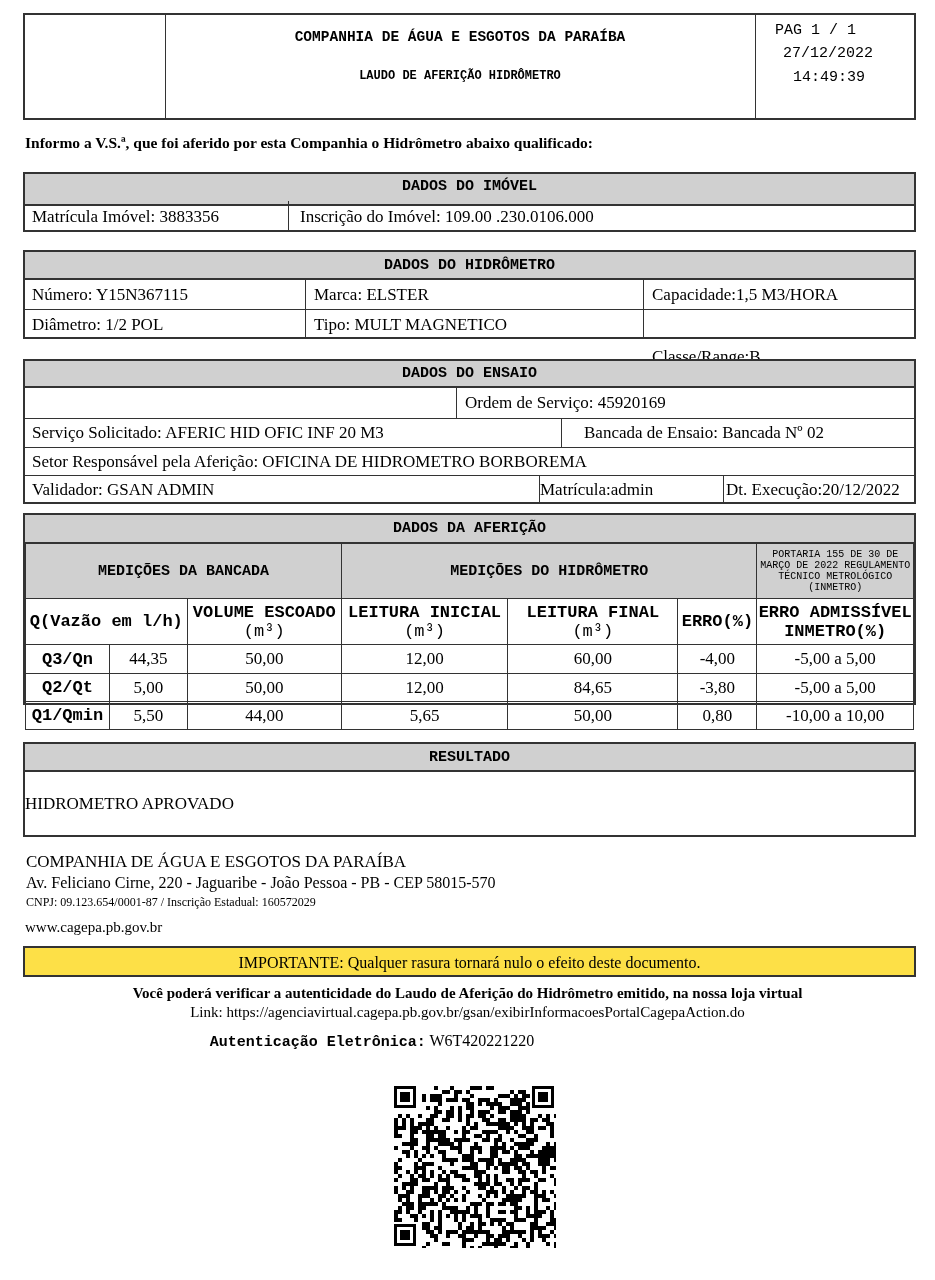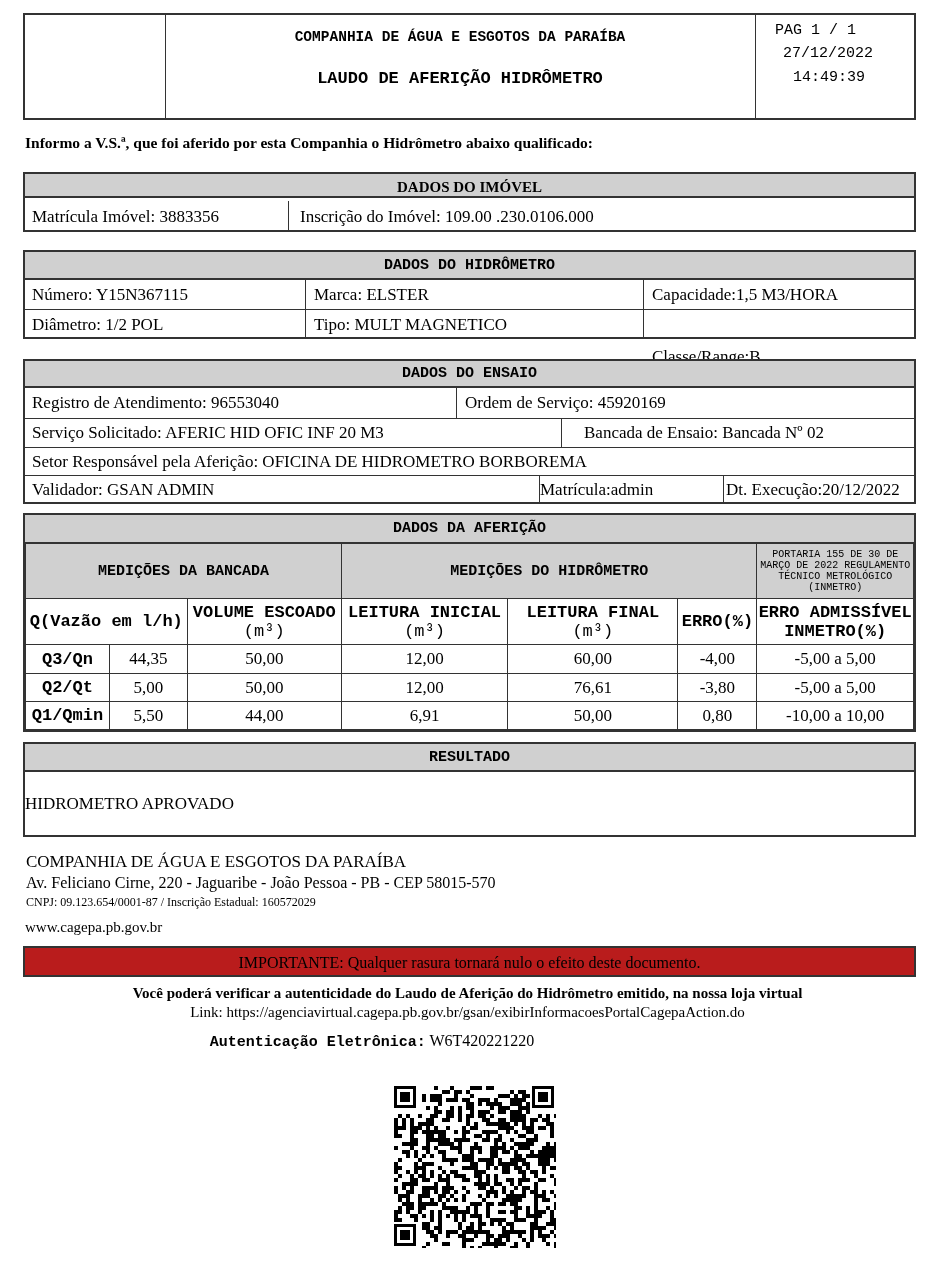--- a/index.html
+++ b/index.html
@@ -17,30 +17,30 @@
   .th-mono { font-family: "Liberation Mono", monospace; font-weight: bold; font-size: 14.5px; }
 </style>
 </head>
 <body>
 
 <div class="box" style="left:23px; top:13px; width:893px; height:107px;">
   <div class="vline" style="left:140px;"></div>
   <div class="vline" style="left:730px;"></div>
   <div class="abs mono" style="left:0; top:0; width:140px; height:100%;"></div>
   <div class="abs mono" style="left:140px; width:590px; top:14px; text-align:center; font-weight:bold; font-size:14.5px;">COMPANHIA DE ÁGUA E ESGOTOS DA PARAÍBA</div>
-  <div class="abs mono" style="left:140px; width:590px; top:54px; text-align:center; font-weight:bold; font-size:17px;">LAUDO DE AFERIÇÃO HIDRÔMETRO</div>
+  <div class="abs mono" style="left:140px; width:590px; top:54px; text-align:center; font-weight:bold; font-size:12px;">LAUDO DE AFERIÇÃO HIDRÔMETRO</div>
   <div class="abs mono" style="left:750px; top:7px; font-size:15px;">PAG 1 / 1</div>
   <div class="abs mono" style="left:758px; top:30px; font-size:15px;">27/12/2022</div>
   <div class="abs mono" style="left:768px; top:54px; font-size:15px;">14:49:39</div>
 </div>
 
 <div class="abs" style="left:25px; top:134px; font-weight:bold; font-size:15.5px;">Informo a V.S.ª, que foi aferido por esta Companhia o Hidrômetro abaixo qualificado:</div>
 
 <div class="box" style="left:23px; top:172px; width:893px; height:60px;">
-  <div class="hdr" style="top:0; height:24px; line-height:26px;font-family:Liberation Serif, serif;">DADOS DO IMÓVEL</div>
+  <div class="hdr" style="top:0; height:32px; line-height:26px;">DADOS DO IMÓVEL</div>
   <div class="cell" style="left:0; top:27px; height:31px; width:263px;">Matrícula Imóvel:  3883356</div>
   <div class="abs" style="left:263px; top:27px; height:31px; border-left:1.5px solid #333;"></div>
   <div class="cell" style="left:268px; top:27px; height:31px;">Inscrição do Imóvel: 109.00 .230.0106.000</div>
 </div>
 
 <div class="box" style="left:23px; top:250px; width:893px; height:89px;">
   <div class="hdr" style="top:0; height:28px; line-height:27px;">DADOS DO HIDRÔMETRO</div>
   <div class="hline" style="top:57px;"></div>
   <div class="abs" style="left:280px; top:28px; bottom:0; border-left:1.5px solid #333;"></div>
   <div class="abs" style="left:618px; top:28px; bottom:0; border-left:1.5px solid #333;"></div>
@@ -54,31 +54,30 @@
 
 <div class="box" style="left:23px; top:359px; width:893px; height:145px;">
   <div class="hdr" style="top:0; height:27px; line-height:26px;">DADOS DO ENSAIO</div>
   <div class="hline" style="top:57px;"></div>
   <div class="hline" style="top:86px;"></div>
   <div class="hline" style="top:114px;"></div>
   <div class="abs" style="left:431px; top:27px; height:30px; border-left:1.5px solid #333;"></div>
   <div class="abs" style="left:536px; top:57px; height:29px; border-left:1.5px solid #333;"></div>
   <div class="abs" style="left:514px; top:114px; bottom:0; border-left:1.5px solid #333;"></div>
   <div class="abs" style="left:698px; top:114px; bottom:0; border-left:1.5px solid #333;"></div>
-  <div class="cell" style="left:0; top:27px; height:30px;">Registro de Atendimento:  96553040</div>
   <div class="cell" style="left:433px; top:27px; height:30px;">Ordem de Serviço: 45920169</div>
   <div class="cell" style="left:0; top:58px; height:28px;">Serviço Solicitado:  AFERIC HID OFIC INF 20 M3</div>
   <div class="cell" style="left:552px; top:58px; height:28px;">Bancada de Ensaio:  Bancada Nº 02</div>
   <div class="cell" style="left:0; top:115px; height:28px;">Validador: GSAN ADMIN</div>
   <div class="cell" style="left:0; top:87px; height:27px;">Setor Responsável pela Aferição:   OFICINA DE HIDROMETRO BORBOREMA</div>
   <div class="cell" style="left:511px; top:115px; height:28px; padding-left:4px;">Matrícula:admin</div>
   <div class="cell" style="left:696px; top:115px; height:28px; padding-left:5px;">Dt. Execução:20/12/2022</div>
 </div>
 
-<div class="box" style="left:23px; top:513px; width:893px; height:219px;">
+<div class="box" style="left:23px; top:513px; width:893px; height:192px;">
   <div class="hdr" style="top:0; height:29px; line-height:28px;">DADOS DA AFERIÇÃO</div>
   <table class="af" style="top:28px;">
     <colgroup>
       <col style="width:84px">
         <col style="width:78px">
         <col style="width:155px">
         <col style="width:167px">
         <col style="width:171px">
         <col style="width:79px">
         <col style="width:157px">
@@ -116,48 +115,48 @@
       <td>12,00</td>
       <td>60,00</td>
       <td>-4,00</td>
       <td>-5,00 a 5,00</td>
     </tr>
     <tr style="height:28px;">
       <td class="th-mono">Q2/Qt</td>
       <td>5,00</td>
       <td>50,00</td>
       <td>12,00</td>
-      <td>76,61</td>
+      <td>84,65</td>
       <td>-3,80</td>
       <td>-5,00 a 5,00</td>
     </tr>
     <tr style="height:28px;">
       <td class="th-mono">Q1/Qmin</td>
       <td>5,50</td>
       <td>44,00</td>
-      <td>6,91</td>
+      <td>5,65</td>
       <td>50,00</td>
       <td>0,80</td>
       <td>-10,00 a 10,00</td>
     </tr>
   </tbody>
     </table>
 </div>
 
 <div class="box" style="left:23px; top:742px; width:893px; height:95px;">
   <div class="hdr" style="top:0; height:28px; line-height:27px;">RESULTADO</div>
   <div class="abs" style="left:0; top:50px; font-size:17px;">HIDROMETRO APROVADO</div>
 </div>
 
 <div class="abs" style="left:26px; top:852px; font-size:17px;">COMPANHIA DE ÁGUA E ESGOTOS DA PARAÍBA</div>
 <div class="abs" style="left:26px; top:874px; font-size:16px;">Av. Feliciano Cirne, 220 - Jaguaribe - João Pessoa - PB - CEP 58015-570</div>
 <div class="abs" style="left:26px; top:895px; font-size:12px;">CNPJ: 09.123.654/0001-87 / Inscrição Estadual: 160572029</div>
 <div class="abs" style="left:25px; top:919px; font-size:15px;">www.cagepa.pb.gov.br</div>
 
-<div class="box" style="left:23px; top:946px; width:893px; height:31px; background:#b91c1c;">
+<div class="box" style="left:23px; top:946px; width:893px; height:31px; background:#fde047;">
   <div class="abs" style="left:0; right:0; top:6px; text-align:center; font-size:16px;">IMPORTANTE: Qualquer rasura tornará nulo o efeito deste documento.</div>
 </div>
 
 <div class="abs" style="left:0; width:935px; top:985px; text-align:center; font-weight:bold; font-size:15px;">Você poderá verificar a autenticidade do Laudo de Aferição do Hidrômetro emitido, na nossa loja virtual</div>
 <div class="abs" style="left:0; width:935px; top:1004px; text-align:center; font-size:15px;">
   <span style="font-weight:normal;margin-top:44px;">Link:</span>
   <span>https://agenciavirtual.cagepa.pb.gov.br/gsan/exibirInformacoesPortalCagepaAction.do</span>
 </div>
 <div class="abs" style="left:0; width:744px; top:1032px; text-align:center; font-size:16px;">
   <span class="mono" style="font-weight:bold; font-size:15px;">Autenticação Eletrônica:</span>

